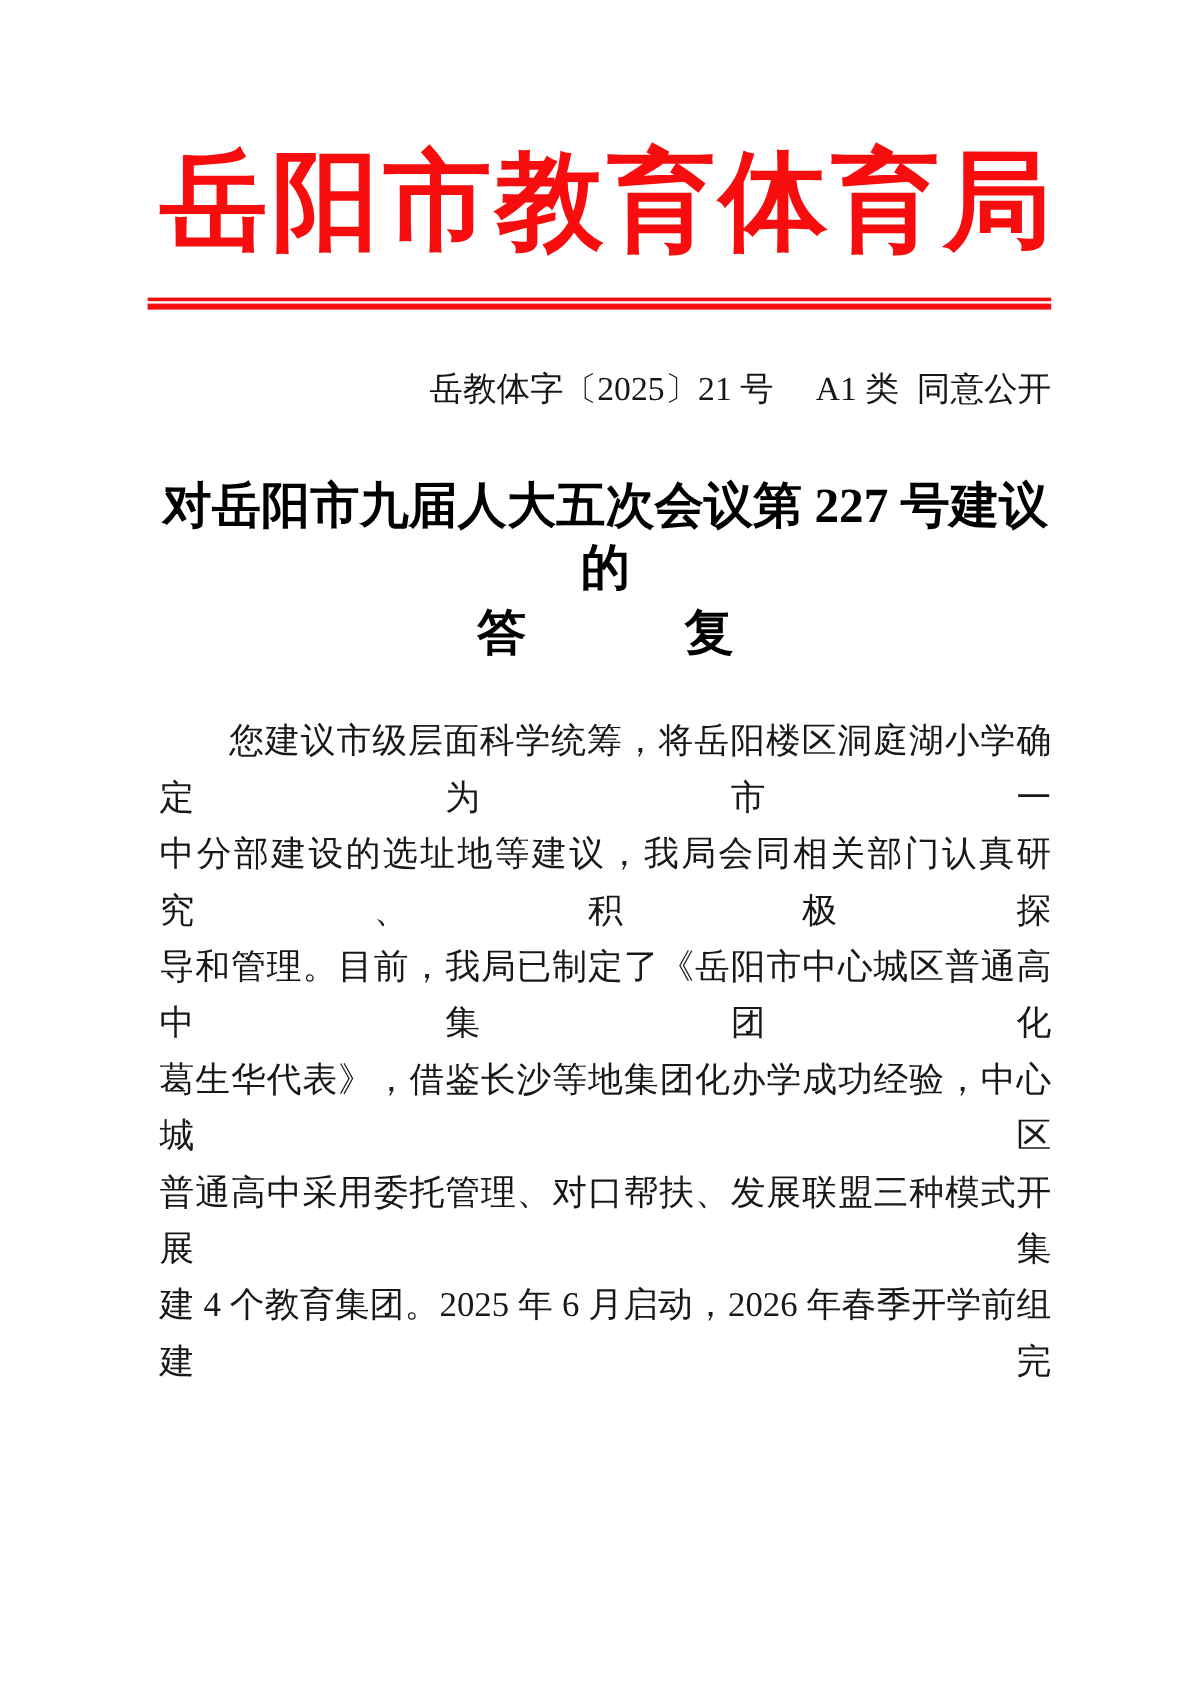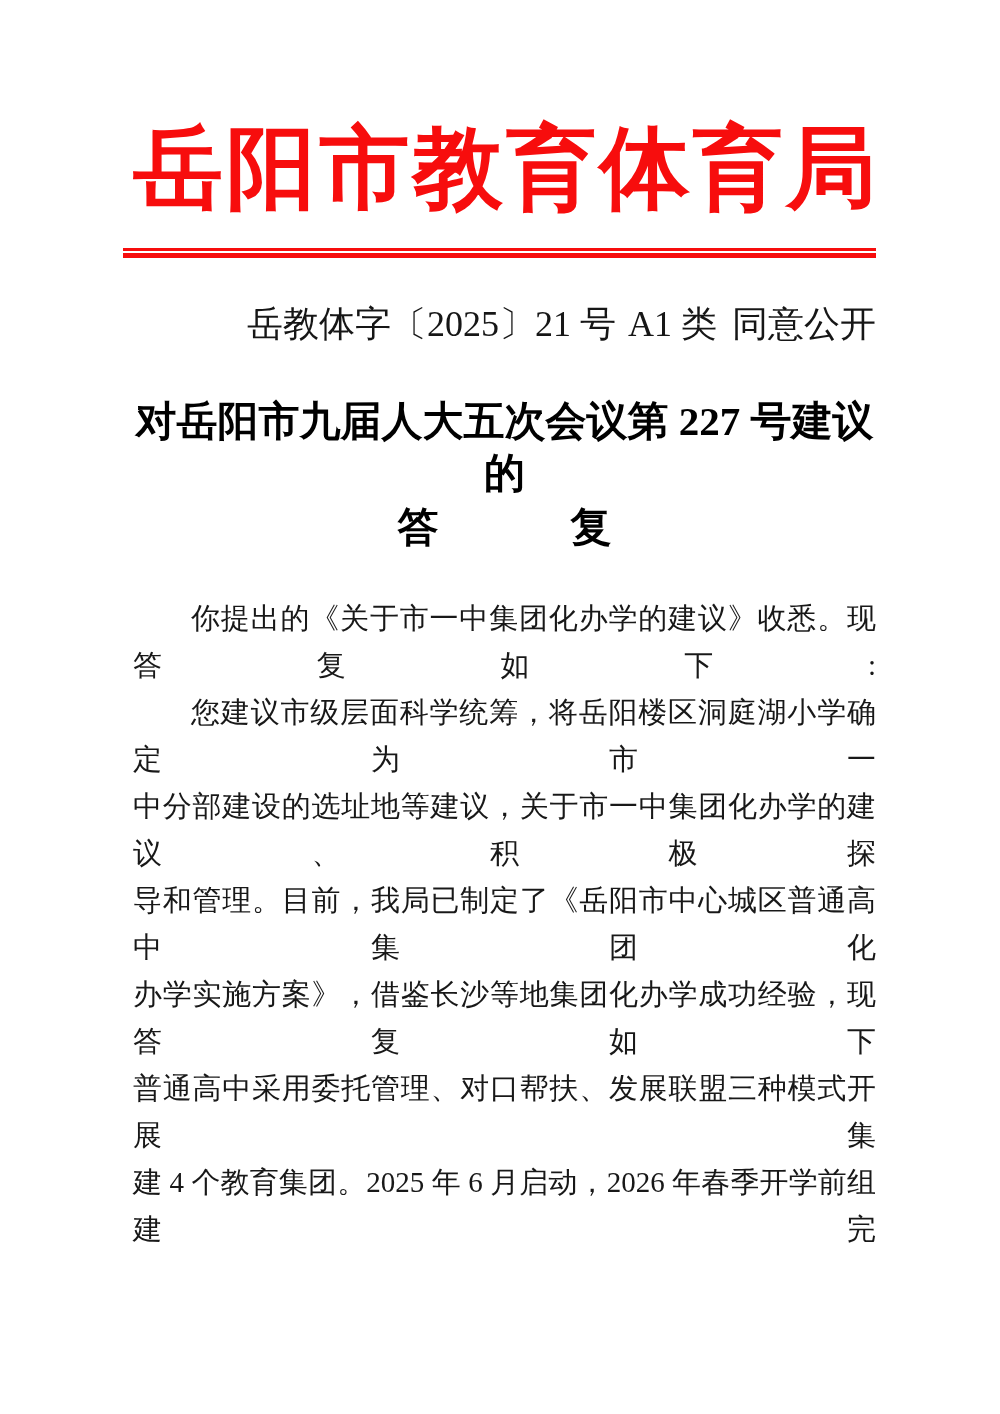--- a/index.html
+++ b/index.html
@@ -26,26 +26,26 @@
   }
   .red-rule { margin-top: 32px; margin-left: -10px; }
   .red-rule .thin  { height: 3px; background: var(--rule-red, #f70d0d); }
   .red-rule .gap   { height: 2px; background: transparent; }
   .red-rule .thick { height: 5px; background: var(--rule-red, #f70d0d); }
   .doc-meta {
     margin-top: 50px;
     display: flex;
     justify-content: flex-end;
     align-items: baseline;
-    font-size: 36px;
+    font-size: 28px;
     line-height: 33px;
     color: #161616;
     white-space: nowrap;
   }
-  .doc-meta .cat { margin-left: 12px; }
+  .doc-meta .cat { margin-left: 35px; }
   .doc-meta .pub { margin-left: 15px; text-align: center; }
   .doc-title {
     margin-top: 54px;
     text-align: center;
     font-weight: bold;
     font-size: 41px;
     line-height: 52px;
     color: #000000;
   }
   .title-line2 {
@@ -99,23 +99,22 @@
   <div class="doc-title">
     <div class="title-line1">对岳阳市九届人大五次会议第 227 号建议的</div>
     <div class="title-line2">
       <span>答</span>
       <span>复</span>
     </div>
   </div>
 
   <div class="doc-body">
     <div id="body-lines">
-        <div class="body-line indent"><span class="seg">你提出的《关于市一中集团化办学的建议》收悉。现答复如下:</span></div>
         <div class="body-line indent"><span class="seg">您建议市级层面科学统筹，将岳阳楼区洞庭湖小学确定为市一</span></div>
-        <div class="body-line"><span class="seg">中分部建设的选址地等建议，关于市一中集团化办学的建议、积极探</span></div>
+        <div class="body-line"><span class="seg">中分部建设的选址地等建议，我局会同相关部门认真研究、积极探</span></div>
         <div class="body-line"><span class="seg">导和管理。目前，我局已制定了《岳阳市中心城区普通高中集团化</span></div>
-        <div class="body-line"><span class="seg">办学实施方案》，借鉴长沙等地集团化办学成功经验，现答复如下</span></div>
+        <div class="body-line"><span class="seg">葛生华代表》，借鉴长沙等地集团化办学成功经验，中心城区</span></div>
         <div class="body-line"><span class="seg">普通高中采用委托管理、对口帮扶、发展联盟三种模式开展集</span></div>
         <div class="body-line"><span class="seg">建 4 个教育集团。2025 年 6 月启动，2026 年春季开学前组建完</span></div>
       </div>
   </div>
 
 </div>
 
 </body></html>

